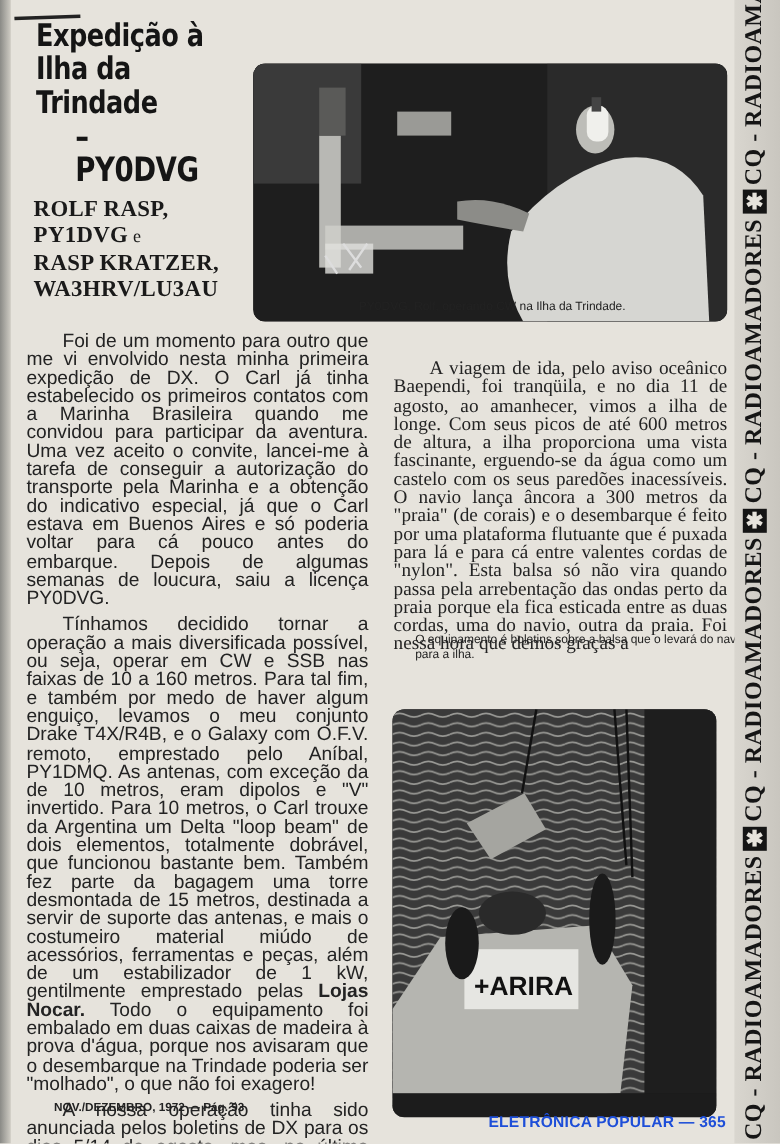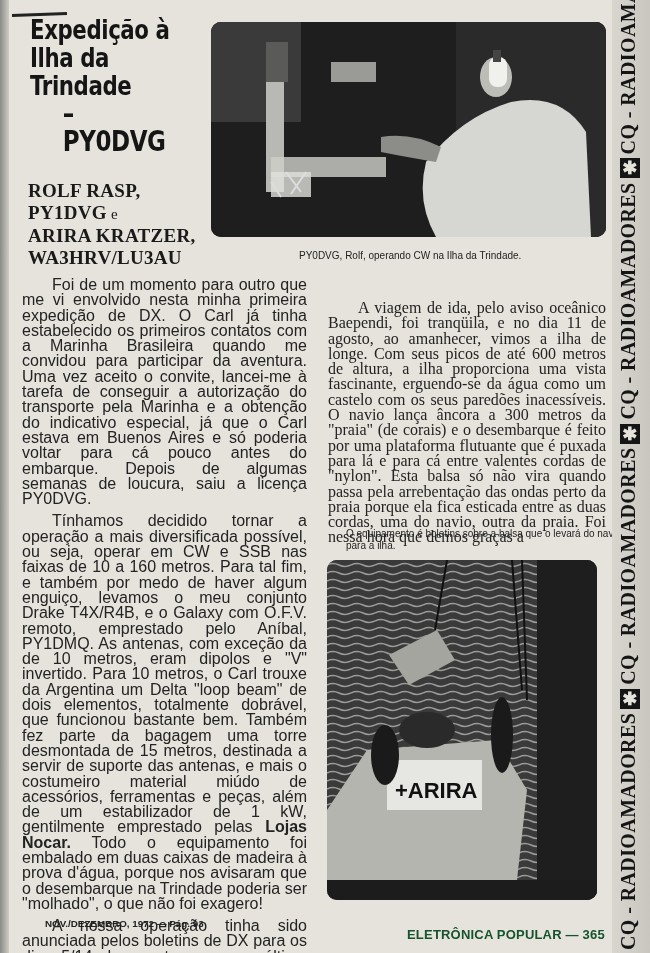--- a/index.html
+++ b/index.html
@@ -21,30 +21,31 @@
   .title {
     position: absolute; left: 30px; top: 16px; width: 170px;
     font-family: "DejaVu Sans", sans-serif;
     font-weight: bold; font-size: 26px; line-height: 28px;
     letter-spacing: -0.5px; transform: scaleX(0.82); transform-origin: left top;
     color: #151515;
   }
   .title .line { display: block; white-space: nowrap; }
   .title .call { display: block; padding-left: 40px; font-size: 28px; }
   .authors {
-    position: absolute; left: 28px; top: 180px; width: 180px;
+    position: absolute; left: 28px; top: 164px; width: 180px;
     font-family: "Liberation Serif", serif;
     font-size: 19px; line-height: 22px; font-weight: bold;
     letter-spacing: 0.3px; color: #1a1a1a;
   }
   .authors .line { display: block; white-space: nowrap; }
   .authors .small { font-size: 15px; font-weight: normal; }
   .photo {
     position: absolute; border-radius: 10px; overflow: hidden;
     background: #1a1a1a;
+    margin-top: 31px;
   }
   .photo-top { left: 211px; top: 22px; width: 395px; height: 215px; }
   .photo-bottom { left: 327px; top: 560px; width: 270px; height: 340px; }
   .photo svg { width: 100%; height: 100%; display: block; }
   .caption {
     position: absolute; font-weight: normal; font-size: 10px; color: #222; padding-left: 19px;
   }
   .caption-top { left: 280px; top: 250px; width: 330px; }
   .caption-bottom { left: 327px; top: 528px; width: 285px; line-height: 12px; }
   .col {
@@ -69,41 +70,41 @@
   .side-text .star {
     display: inline-block; background: #151515; color: #e6e3dc;
     width: 20px; height: 20px; line-height: 20px; text-align: center;
     font-size: 18px; margin: 0 4px; vertical-align: middle;
     transform: rotate(90deg);
   }
   .footer-left {
     position: absolute; left: 18px; top: 918px; font-weight: bold; font-size: 9.8px; color: #222; padding-left: 27px;
   }
   .footer-right {
-    position: absolute; left: 407px; top: 927px; font-weight: bold; font-size: 13px; color: #14532d;
+    position: absolute; left: 407px; top: 927px; font-weight: bold; font-size: 13px; color: #1d4ed8;
     letter-spacing: 0.2px;
   }
 </style>
 </head>
 <body>
 
 <div class="page-edge"></div>
 <div class="title-rule"></div>
 
 <div class="title">
   <span class="line">Expedição à</span>
   <span class="line">Ilha da</span>
   <span class="line">Trindade</span>
   <span class="call">– PY0DVG</span>
 </div>
 
 <div class="authors">
   <span class="line">ROLF RASP,</span>
   <span class="line"><span>PY1DVG</span><span class="small"> e</span></span>
-  <span class="line">ARIRA KRATZER,</span>
+  <span class="line">RASP KRATZER,</span>
   <span class="line">WA3HRV/LU3AU</span>
 </div>
 
 <div class="photo photo-top">
   <svg viewBox="0 0 395 215" preserveAspectRatio="none">
     <rect x="0" y="0" width="395" height="215" fill="#1e1e1e"></rect>
     <rect x="0" y="0" width="90" height="100" fill="#3a3a3a"></rect>
     <rect x="55" y="60" width="18" height="110" fill="#b8b8b4"></rect>
     <rect x="55" y="20" width="22" height="40" fill="#5a5a58"></rect>
     <rect x="120" y="40" width="45" height="20" fill="#9a9a96"></rect>

